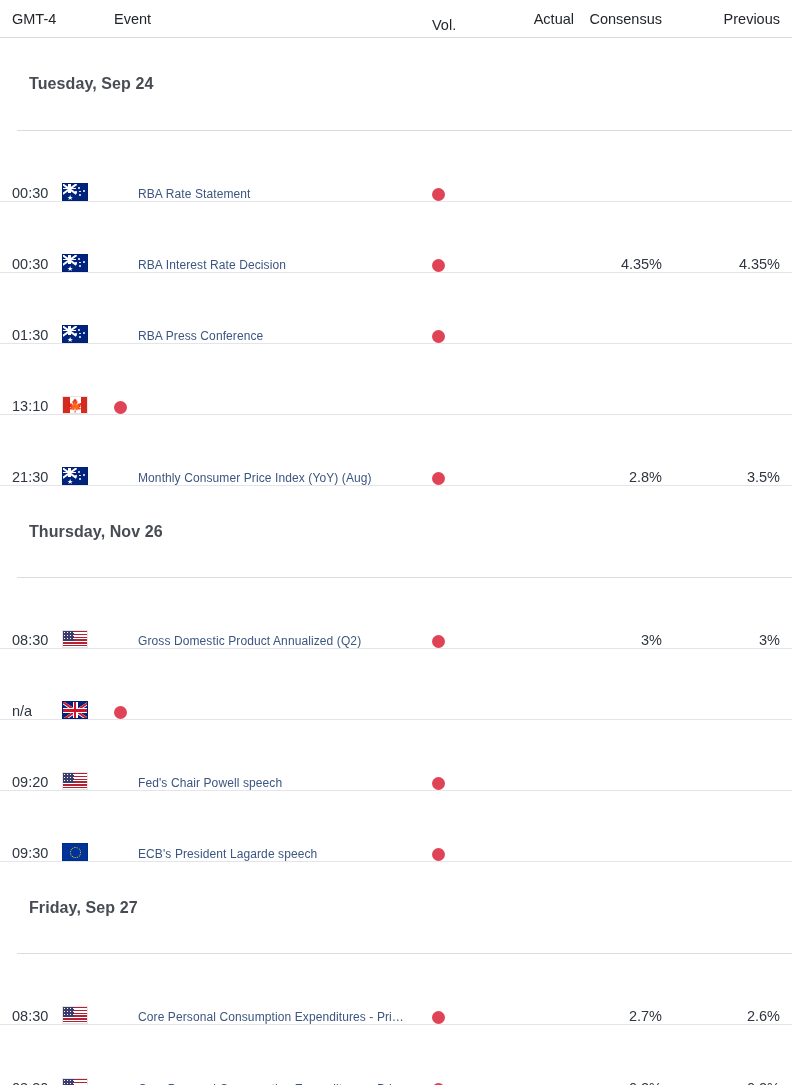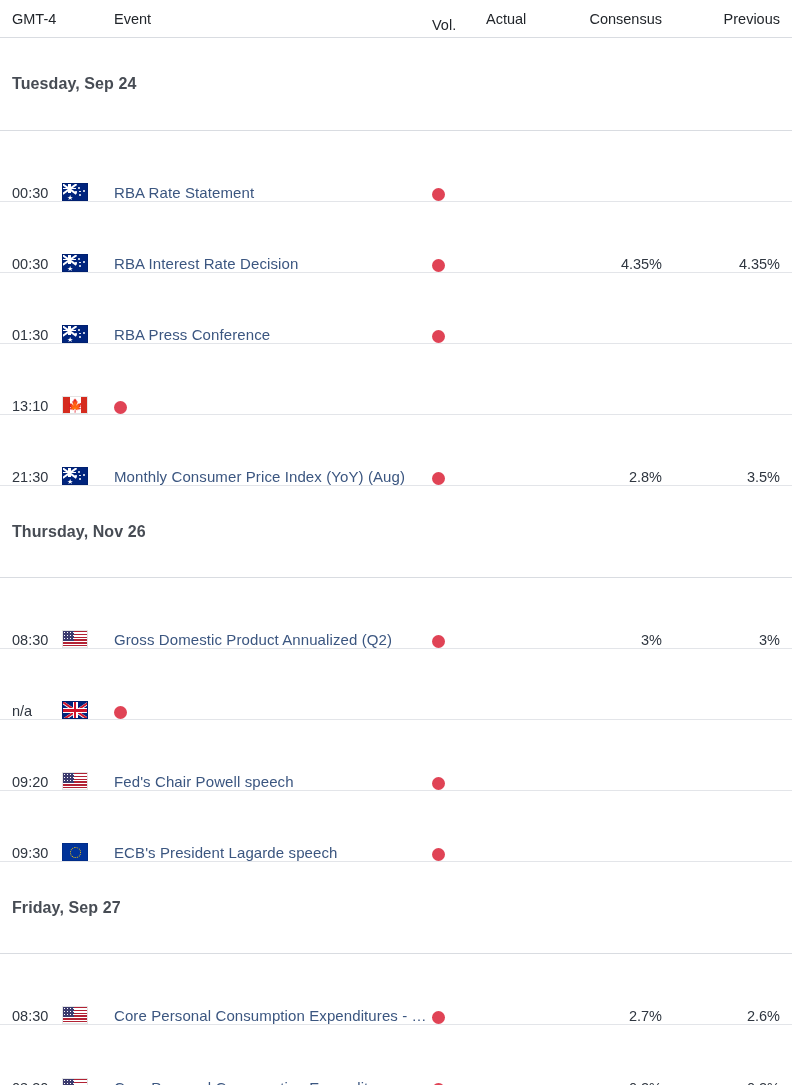--- a/index.html
+++ b/index.html
@@ -23,36 +23,37 @@
     border-bottom: 1px solid #d9dce1;
     font-size: 14.5px;
     color: #22262b;
   }
 
   
   .col-time   { width: 62px;  padding-left: 12px; flex: 0 0 62px; }
   .col-flag   { width: 52px;  flex: 0 0 52px; display: flex; align-items: center; }
   .col-event  { flex: 1 1 auto; min-width: 0; padding-right: 4px; }
   .col-vol    { width: 54px;  flex: 0 0 54px; display: flex; align-items: center; justify-content: flex-start; margin-top: 12px; }
-  .col-actual { width: 88px;  flex: 0 0 88px; text-align: left; }
+  .col-actual { width: 88px;  flex: 0 0 88px; text-align: right; }
   .col-cons   { width: 110px; flex: 0 0 110px; text-align: right; padding-right: 22px; }
   .col-prev   { width: 108px; flex: 0 0 108px; text-align: right; padding-right: 12px; }
 
   .cal-header .col-event { padding-left: 0; }
   .cal-header .col-vol { justify-content: flex-start; }
   .cal-header .col-cons { text-align: right; padding-right: 22px; }
   .cal-header .col-prev { text-align: right; padding-right: 12px; }
 
   
   .day-row {
     height: 92px;
     display: flex;
     align-items: center;
     padding-left: 12px;
     border-bottom: 1px solid #d9dce1;
+    margin-left: 17px;
   }
   .day-row.first { height: 93px; }
   .day-title {
     font-size: 16px;
     font-weight: bold;
     color: #474c54;
     letter-spacing: 0.1px;
   }
 
   
@@ -60,27 +61,28 @@
     display: flex;
     align-items: flex-end;
     height: 71px;
     border-bottom: 1px solid #e3e5e9;
     font-size: 14.5px;
   }
   .event-row:last-child { border-bottom: none; }
 
   .event-name {
     color: #3b5680;
-    font-size: 15px;
+    font-size: 12px;
     white-space: nowrap;
     overflow: hidden;
     text-overflow: ellipsis;
     display: block;
     cursor: pointer;
     letter-spacing: 0.1px;
+    margin-left: 24px;
   }
 
   .vol-dot {
     width: 13px;
     height: 13px;
     border-radius: 50%;
     background: #e04355;
     display: inline-block;
   }
 

